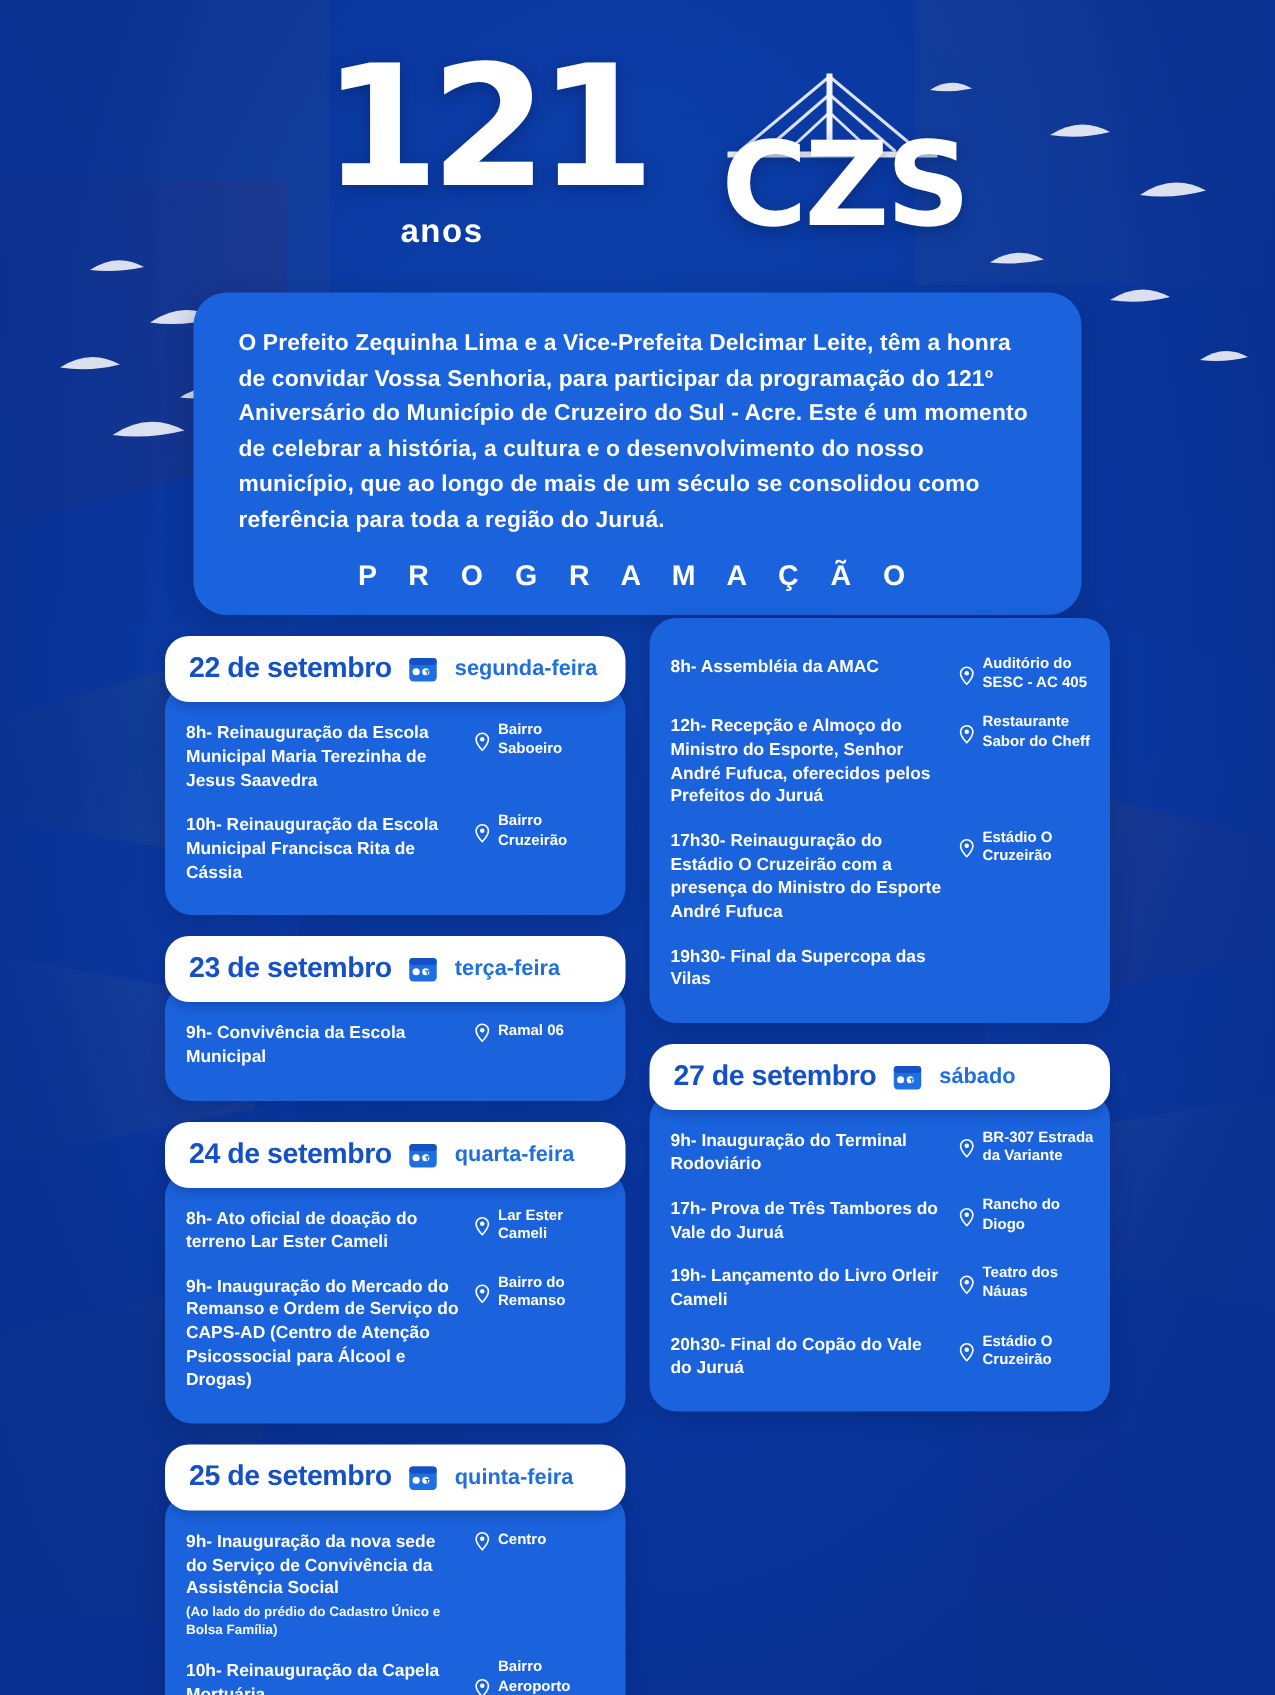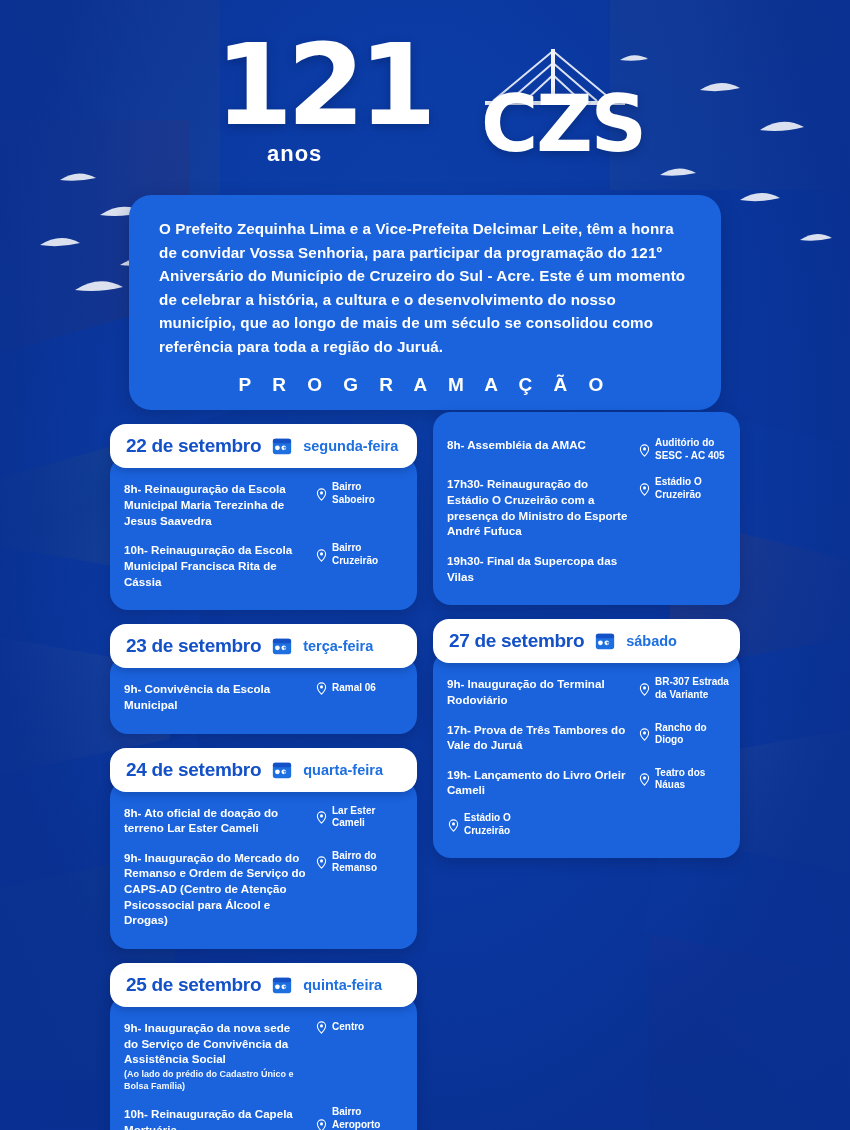--- a/index.html
+++ b/index.html
@@ -381,20 +381,30 @@
               <div class="ev-text">8h- Assembléia da AMAC</div>
               <div class="ev-loc">
                 <svg class="pin" viewBox="0 0 24 24">
   <path d="M12 1.6c-4.2 0-7.6 3.3-7.6 7.4 0 5.6 7.6 13.4 7.6 13.4s7.6-7.8 7.6-13.4c0-4.1-3.4-7.4-7.6-7.4z" fill="none" stroke="#ffffff" stroke-width="2"></path>
   <circle cx="12" cy="9" r="2.8" fill="#ffffff"></circle>
 </svg>
                 <span>Auditório do SESC - AC 405</span>
               </div>
             </div>
             <div class="ev">
+              <div class="ev-text">12h- Recepção e Almoço do Ministro do Esporte, Senhor André Fufuca, oferecidos pelos Prefeitos do Juruá</div>
+              <div class="ev-loc">
+                <svg class="pin" viewBox="0 0 24 24">
+  <path d="M12 1.6c-4.2 0-7.6 3.3-7.6 7.4 0 5.6 7.6 13.4 7.6 13.4s7.6-7.8 7.6-13.4c0-4.1-3.4-7.4-7.6-7.4z" fill="none" stroke="#ffffff" stroke-width="2"></path>
+  <circle cx="12" cy="9" r="2.8" fill="#ffffff"></circle>
+</svg>
+                <span>Restaurante Sabor do Cheff</span>
+              </div>
+            </div>
+            <div class="ev">
               <div class="ev-text">17h30- Reinauguração do Estádio O Cruzeirão com a presença do Ministro do Esporte André Fufuca</div>
               <div class="ev-loc">
                 <svg class="pin" viewBox="0 0 24 24">
   <path d="M12 1.6c-4.2 0-7.6 3.3-7.6 7.4 0 5.6 7.6 13.4 7.6 13.4s7.6-7.8 7.6-13.4c0-4.1-3.4-7.4-7.6-7.4z" fill="none" stroke="#ffffff" stroke-width="2"></path>
   <circle cx="12" cy="9" r="2.8" fill="#ffffff"></circle>
 </svg>
                 <span>Estádio O Cruzeirão</span>
               </div>
             </div>
             <div class="ev">
@@ -440,20 +450,21 @@
               <div class="ev-text">19h- Lançamento do Livro Orleir Cameli</div>
               <div class="ev-loc">
                 <svg class="pin" viewBox="0 0 24 24">
   <path d="M12 1.6c-4.2 0-7.6 3.3-7.6 7.4 0 5.6 7.6 13.4 7.6 13.4s7.6-7.8 7.6-13.4c0-4.1-3.4-7.4-7.6-7.4z" fill="none" stroke="#ffffff" stroke-width="2"></path>
   <circle cx="12" cy="9" r="2.8" fill="#ffffff"></circle>
 </svg>
                 <span>Teatro dos Náuas</span>
               </div>
             </div>
             <div class="ev">
+              <div class="ev-text">20h30- Final do Copão do Vale do Juruá</div>
               <div class="ev-loc">
                 <svg class="pin" viewBox="0 0 24 24">
   <path d="M12 1.6c-4.2 0-7.6 3.3-7.6 7.4 0 5.6 7.6 13.4 7.6 13.4s7.6-7.8 7.6-13.4c0-4.1-3.4-7.4-7.6-7.4z" fill="none" stroke="#ffffff" stroke-width="2"></path>
   <circle cx="12" cy="9" r="2.8" fill="#ffffff"></circle>
 </svg>
                 <span>Estádio O Cruzeirão</span>
               </div>
             </div>
           </div>
         </div>

